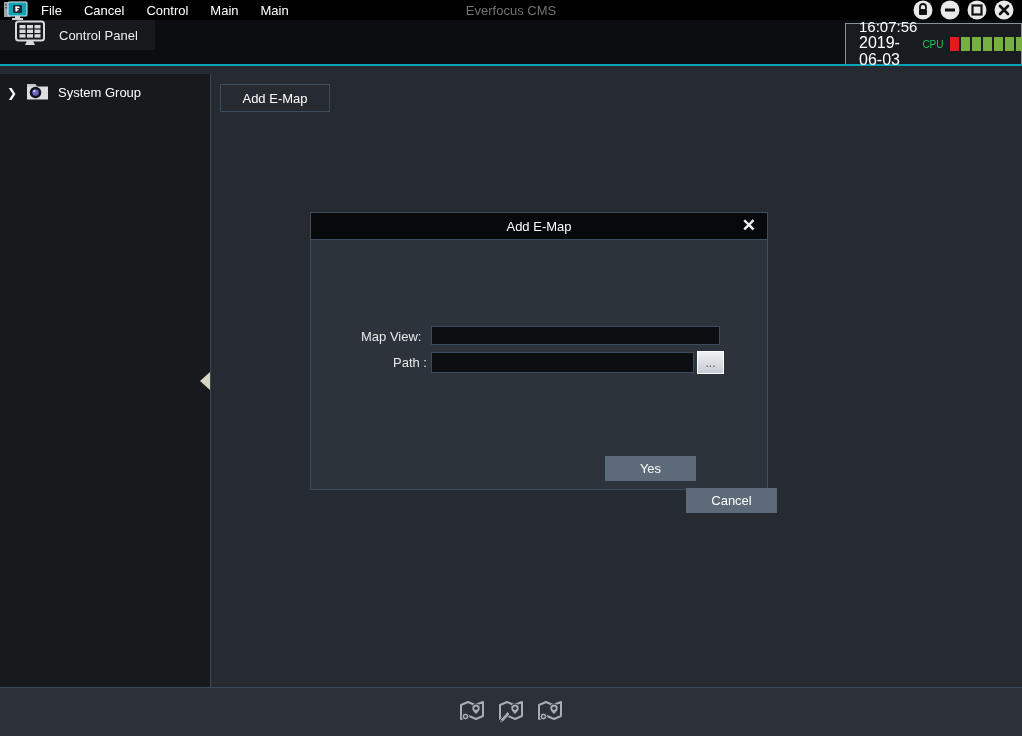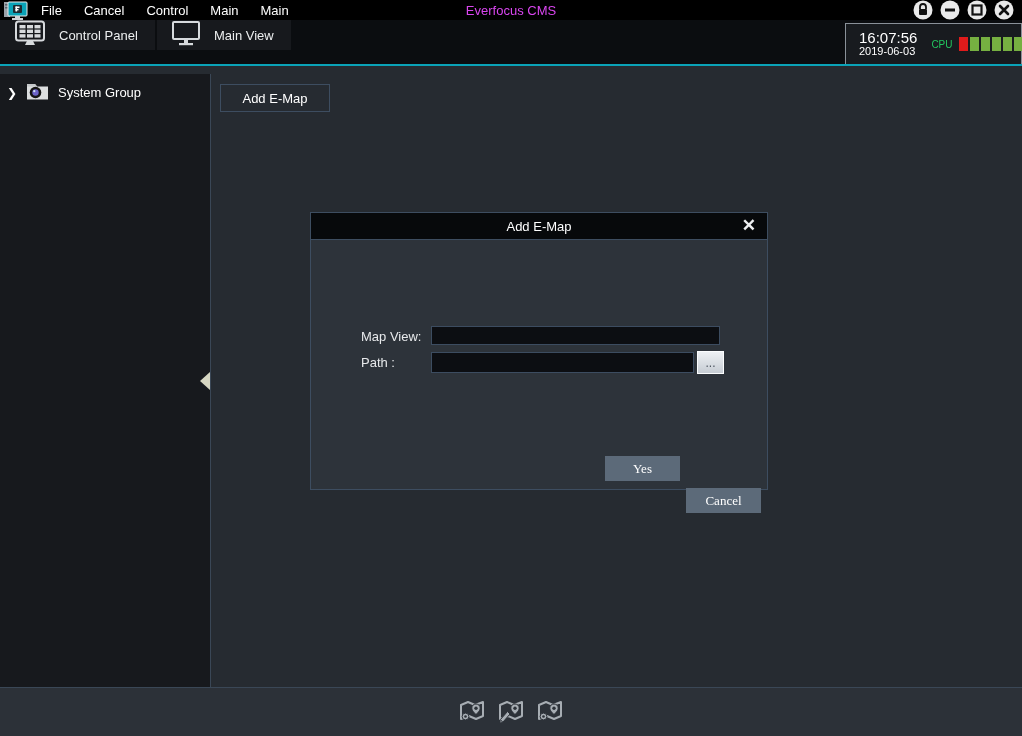--- a/index.html
+++ b/index.html
@@ -13,21 +13,21 @@
   }
 
   
   .menubar {
     height: 20px; background: #000;
     display: flex; align-items: center;
     position: relative; padding-left: 2px;
   }
   .app-logo { width: 28px; height: 24px; display:flex; align-items:center; justify-content:center; }
   .menu-item { padding: 0 11px; font-size: 13px; color:#fff; cursor: default; }
-  .app-title { position:absolute; left:50%; transform:translateX(-50%); font-size:13px; color:#d946ef; }
+  .app-title { position:absolute; left:50%; transform:translateX(-50%); font-size:13px; color:#737373; }
   .win-controls { margin-left:auto; display:flex; gap:7px; padding-right:8px; align-items:center; }
   .win-btn { width:20px; height:20px; display:flex; align-items:center; justify-content:center; }
 
   
   .tabbar {
     height: 46px; background:#0b0d10;
     display:flex; align-items:flex-start;
     border-bottom: 2px solid #0aa3b8;
     position: relative;
   }
@@ -41,23 +41,23 @@
   .tab-mv { width:134px; }
   .tab-emap { width:114px; background:#0aa3b8; gap:9px; }
   .tab-close { font-size:13px; font-weight:bold; color:#c61f1f; line-height:1; margin-left:2px; }
 
   .clock-panel {
     position:absolute; right:0; top:3px; bottom:0; width:177px;
     background:#181b1f;
     border:1px solid #8a9199; border-bottom:none;
     display:flex; align-items:center; padding-left:13px;
   }
-  .clock-block { line-height:1.05; margin-right:14px; }
+  .clock-block { line-height:1.05; margin-right:5px; }
   .clock-time { font-size:15px; color:#fff; }
-  .clock-date { font-size:11px; color:#fff; }
+  .clock-date { font-size:16px; color:#fff; }
   .cpu-label { font-size:10px; color:#22c55e; margin-right:6px; }
   .cpu-meter { display:flex; gap:2px; align-items:center; }
   .cpu-meter .seg { width:9px; height:14px; display:inline-block; }
 
   
   .content { position:absolute; top:74px; left:0; right:0; bottom:48px; display:flex; }
   .sidebar {
     width:211px; background:#17191d;
     border-right:1px solid #3a4756; border-bottom:1px solid #3a4756;
     position:relative;
@@ -92,40 +92,40 @@
     display:flex; align-items:center; justify-content:center;
     font-size:13px; color:#fff; position:relative;
     border-bottom:1px solid #3d4d60;
   }
   .dialog-close {
     position:absolute; right:11px; top:2px;
     font-size:17px; font-weight:bold; color:#eef0f2; cursor:pointer;
   }
   .field-label { position:absolute; left:50px; font-size:13px; color:#e7e9eb; }
   .lbl-mapname { top:116px; }
-  .lbl-path { top:142px; }
+  .lbl-path { top:142px;margin-left:32px; }
   .field-input {
     position:absolute; left:120px; height:19px;
     background:#0c0e12; border:1px solid #3c4c60;
     color:#e7e9eb; font-size:12px; padding:0 4px;
     font-family:"Liberation Sans",sans-serif;
   }
   .input-mapname { top:113px; width:289px; }
   .input-path { top:139px; width:263px; height:21px; }
   .browse-btn {
     position:absolute; left:386px; top:138px; width:27px; height:23px;
     background:linear-gradient(#eef1f4,#c6ccd3);
     border:1px solid #fbfdfe; color:#4d5560;
     font-size:12px; line-height:10px; cursor:pointer;
     font-family:"Liberation Sans",sans-serif;
   }
   .dlg-btn {
-    position:absolute; top:243px; width:75px; height:25px;
+    position:absolute; top:243px; width:91px; height:25px;
     background:#5c6a79; border:none; color:#fff; font-size:13px;
-    font-family:Liberation Serif, serif; cursor:pointer;
+    font-family:Liberation Sans, sans-serif; cursor:pointer;
   }
   .btn-yes { left:294px; }
   .btn-cancel { left:375px;margin-top:32px; }
 
   
   .bottombar {
     position:absolute; left:0; right:0; bottom:0; height:48px;
     background:#2c3138;
     display:flex; align-items:center; justify-content:center; gap:11px;
   }
@@ -201,30 +201,20 @@
           <rect x="5.5" y="14.2" width="6" height="3.4"></rect>
             <rect x="13" y="14.2" width="6" height="3.4"></rect>
             <rect x="20.5" y="14.2" width="6" height="3.4"></rect>
         </g>
         <path d="M13 21 L11 25 H21 L19 21 Z" fill="#d7dadd"></path>
       </svg>
     </span>
     <span>Control Panel</span>
   </div>
 
-  <div class="tab tab-mv">
-    <span>
-      <svg width="30" height="27" viewBox="0 0 30 27">
-        <rect x="2" y="2" width="26" height="17" rx="1" fill="none" stroke="#d7dadd" stroke-width="2"></rect>
-        <rect x="13" y="19" width="4" height="4" fill="#d7dadd"></rect>
-        <rect x="8" y="23" width="14" height="2.2" fill="#d7dadd"></rect>
-      </svg>
-    </span>
-    <span>Main View</span>
-  </div>
 
 
   <div class="clock-panel">
     <span class="clock-block">
       <div class="clock-time">16:07:56</div>
       <div class="clock-date">2019-06-03</div>
     </span>
     <span class="cpu-label">CPU</span>
     <span class="cpu-meter">
         <span class="seg" style="background: rgb(224, 27, 27);"></span>

